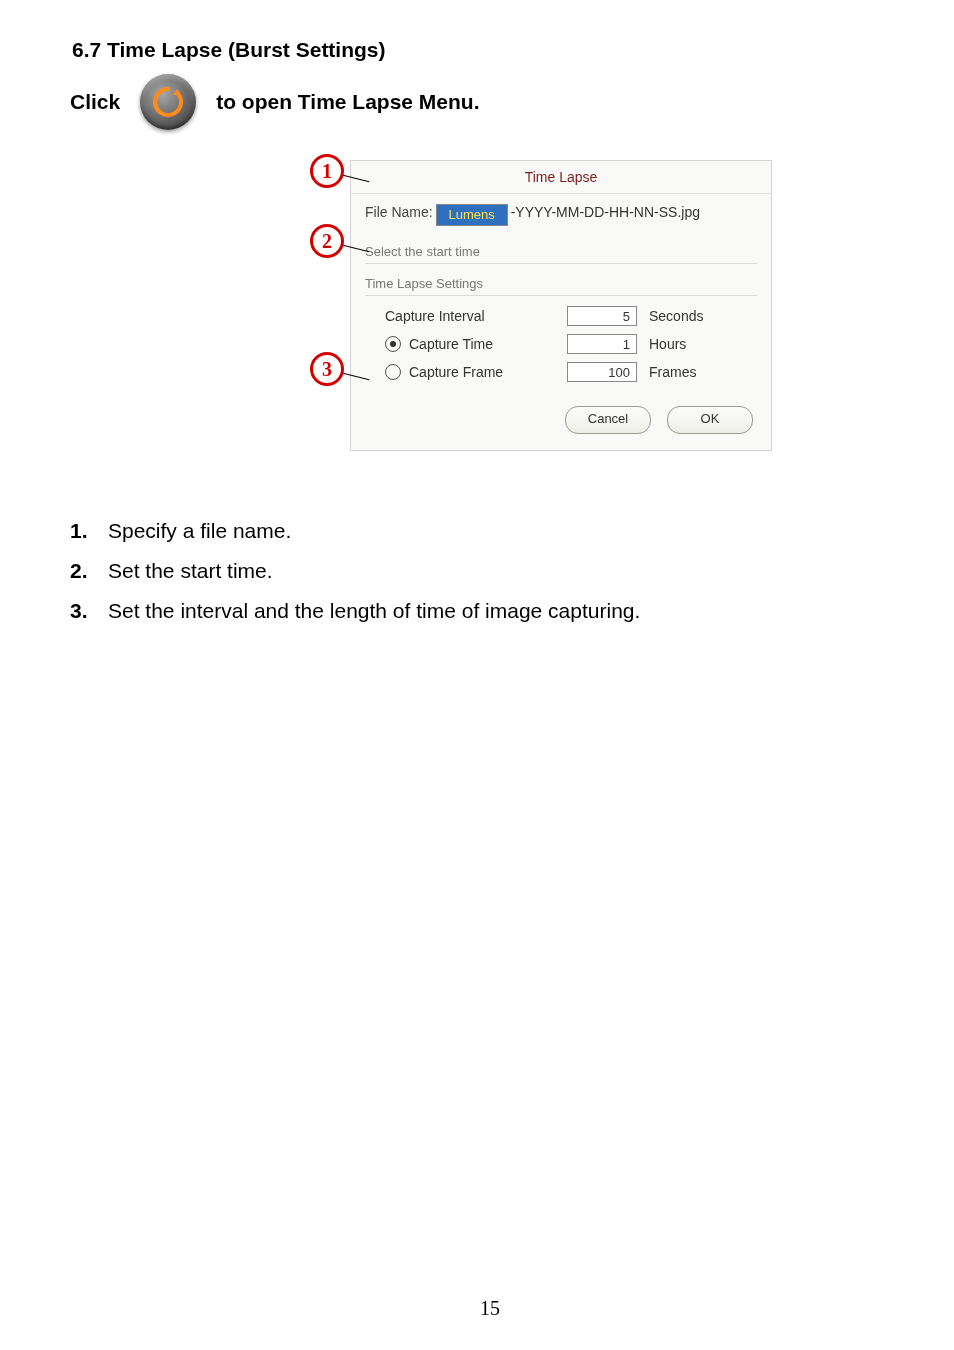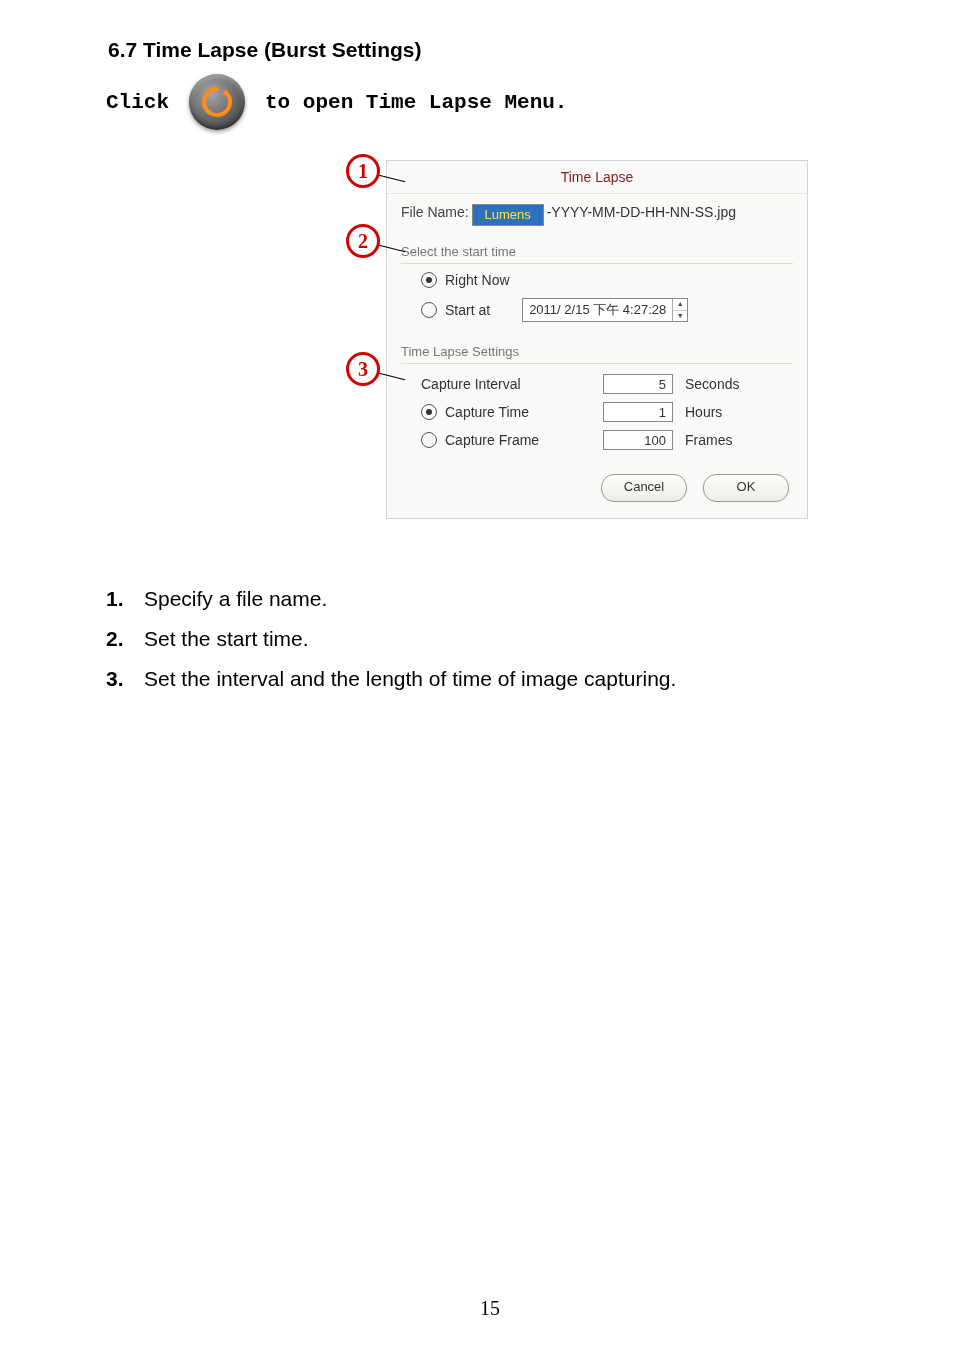--- a/index.html
+++ b/index.html
@@ -4,39 +4,38 @@
 <style>
   html, body {
     margin: 0;
     padding: 0;
     background: #fff;
     font-family: Arial, Helvetica, sans-serif;
     color: #000;
     width: 954px;
   }
   .page {
-    padding: 38px 60px 0 106px;
+    padding: 38px 60px 0 70px;
     box-sizing: border-box;
     width: 933px;
     min-height: 1350px;
     position: relative;
   }
   .heading {
     font-size: 21px;
     font-weight: bold;
     margin: 0 0 12px 2px;
   }
   .click-row {
     display: flex;
     align-items: center;
     font-size: 21px;
     font-weight: bold;
     margin-bottom: 30px;
     gap: 20px;
-    font-family: Liberation Mono, monospace;
   }
   .click-row .click-text {
     display: inline-block;
   }
   .time-icon {
     width: 56px;
     height: 56px;
     border-radius: 50%;
     background: radial-gradient(circle at 40% 35%, #a7a7a7 0%, #505050 70%, #2e2e2e 100%);
     display: flex;
@@ -281,37 +280,20 @@
         <div class="file-row">
           <label>File Name:</label>
           <span class="file-input">Lumens</span>
           <span class="file-suffix">-YYYY-MM-DD-HH-NN-SS.jpg</span>
         </div>
       </div>
 
       <div class="group-header">Select the start time</div>
       <hr class="group-rule">
 
-      <div class="section" style="padding-top:2px;">
-        <div class="radio-row">
-          <span class="radio selected"></span>
-          <span>Right Now</span>
-        </div>
-        <div class="radio-row">
-          <span class="radio"></span>
-          <span>Start at</span>
-          <span class="spinner">
-            <span class="val">2011/  2/15 下午   4:27:28</span>
-            <span class="arrows">
-              <div>▲</div>
-              <div>▼</div>
-            </span>
-          </span>
-        </div>
-      </div>
 
       <div class="group-header">Time Lapse Settings</div>
       <hr class="group-rule">
 
       <div class="section" style="padding-top:6px;">
         <div class="settings-row">
           <span>Capture Interval</span>
           <span class="val-input">5</span>
           <span class="unit">Seconds</span>
         </div>

